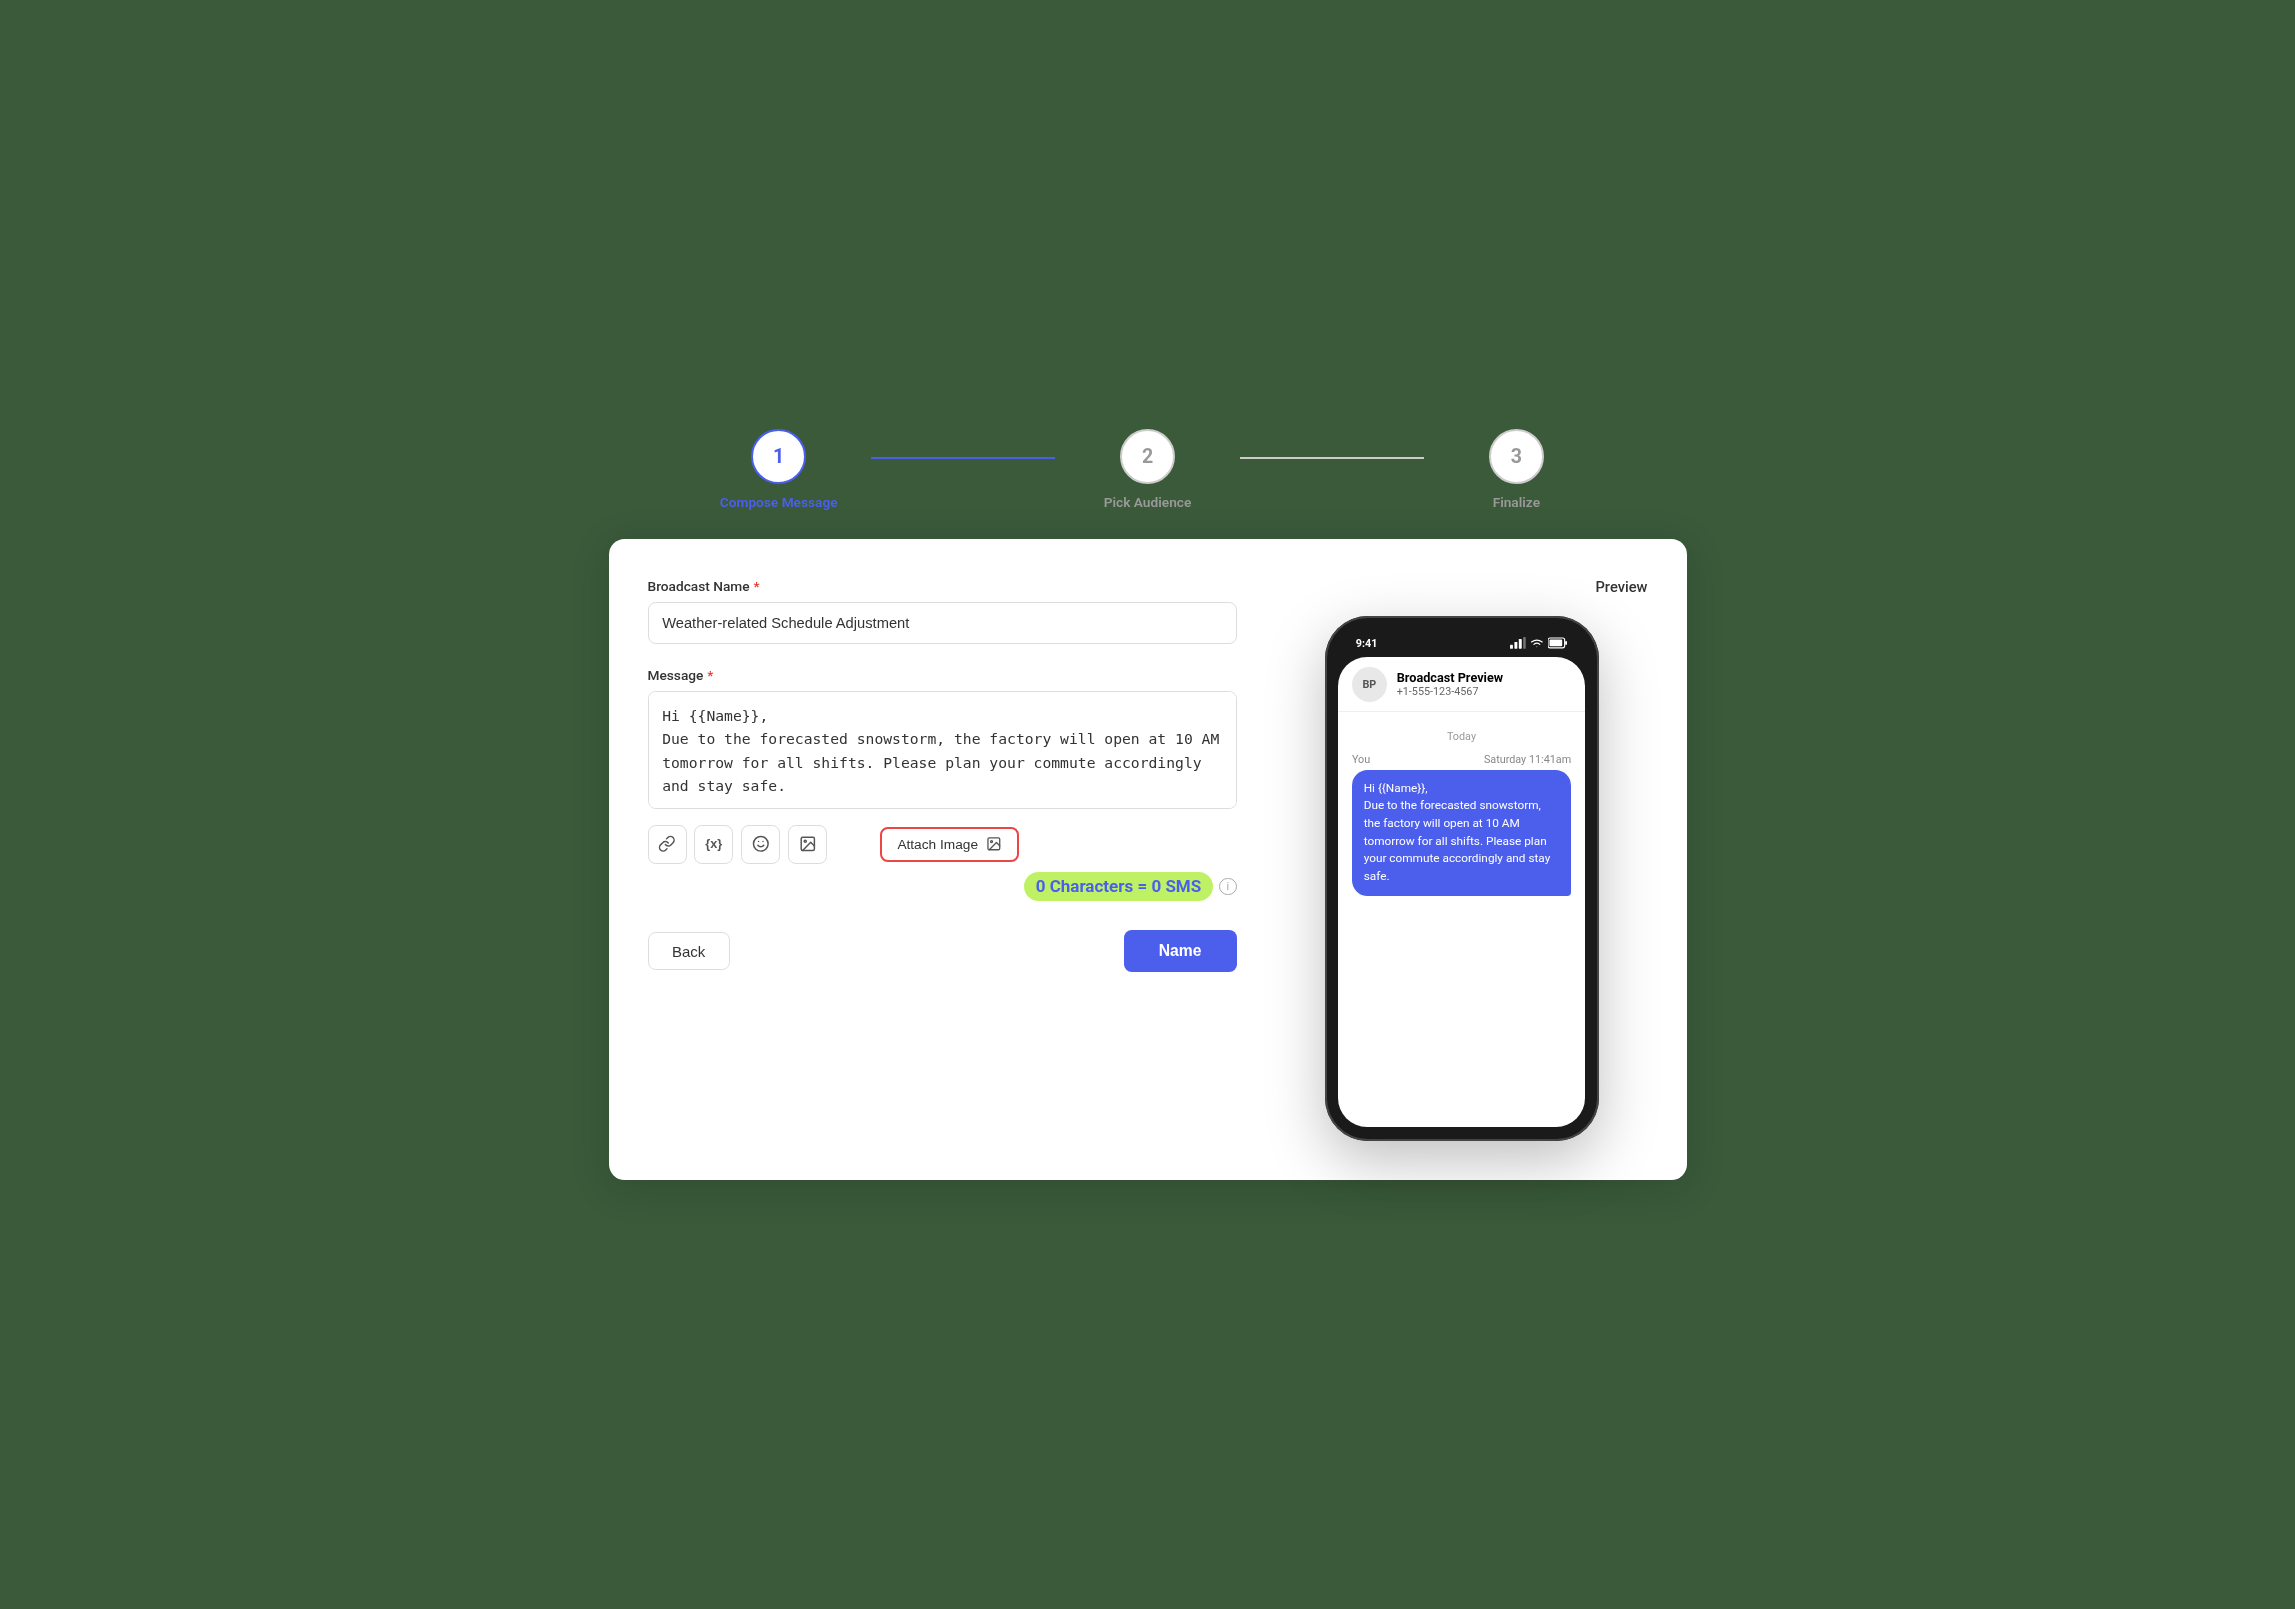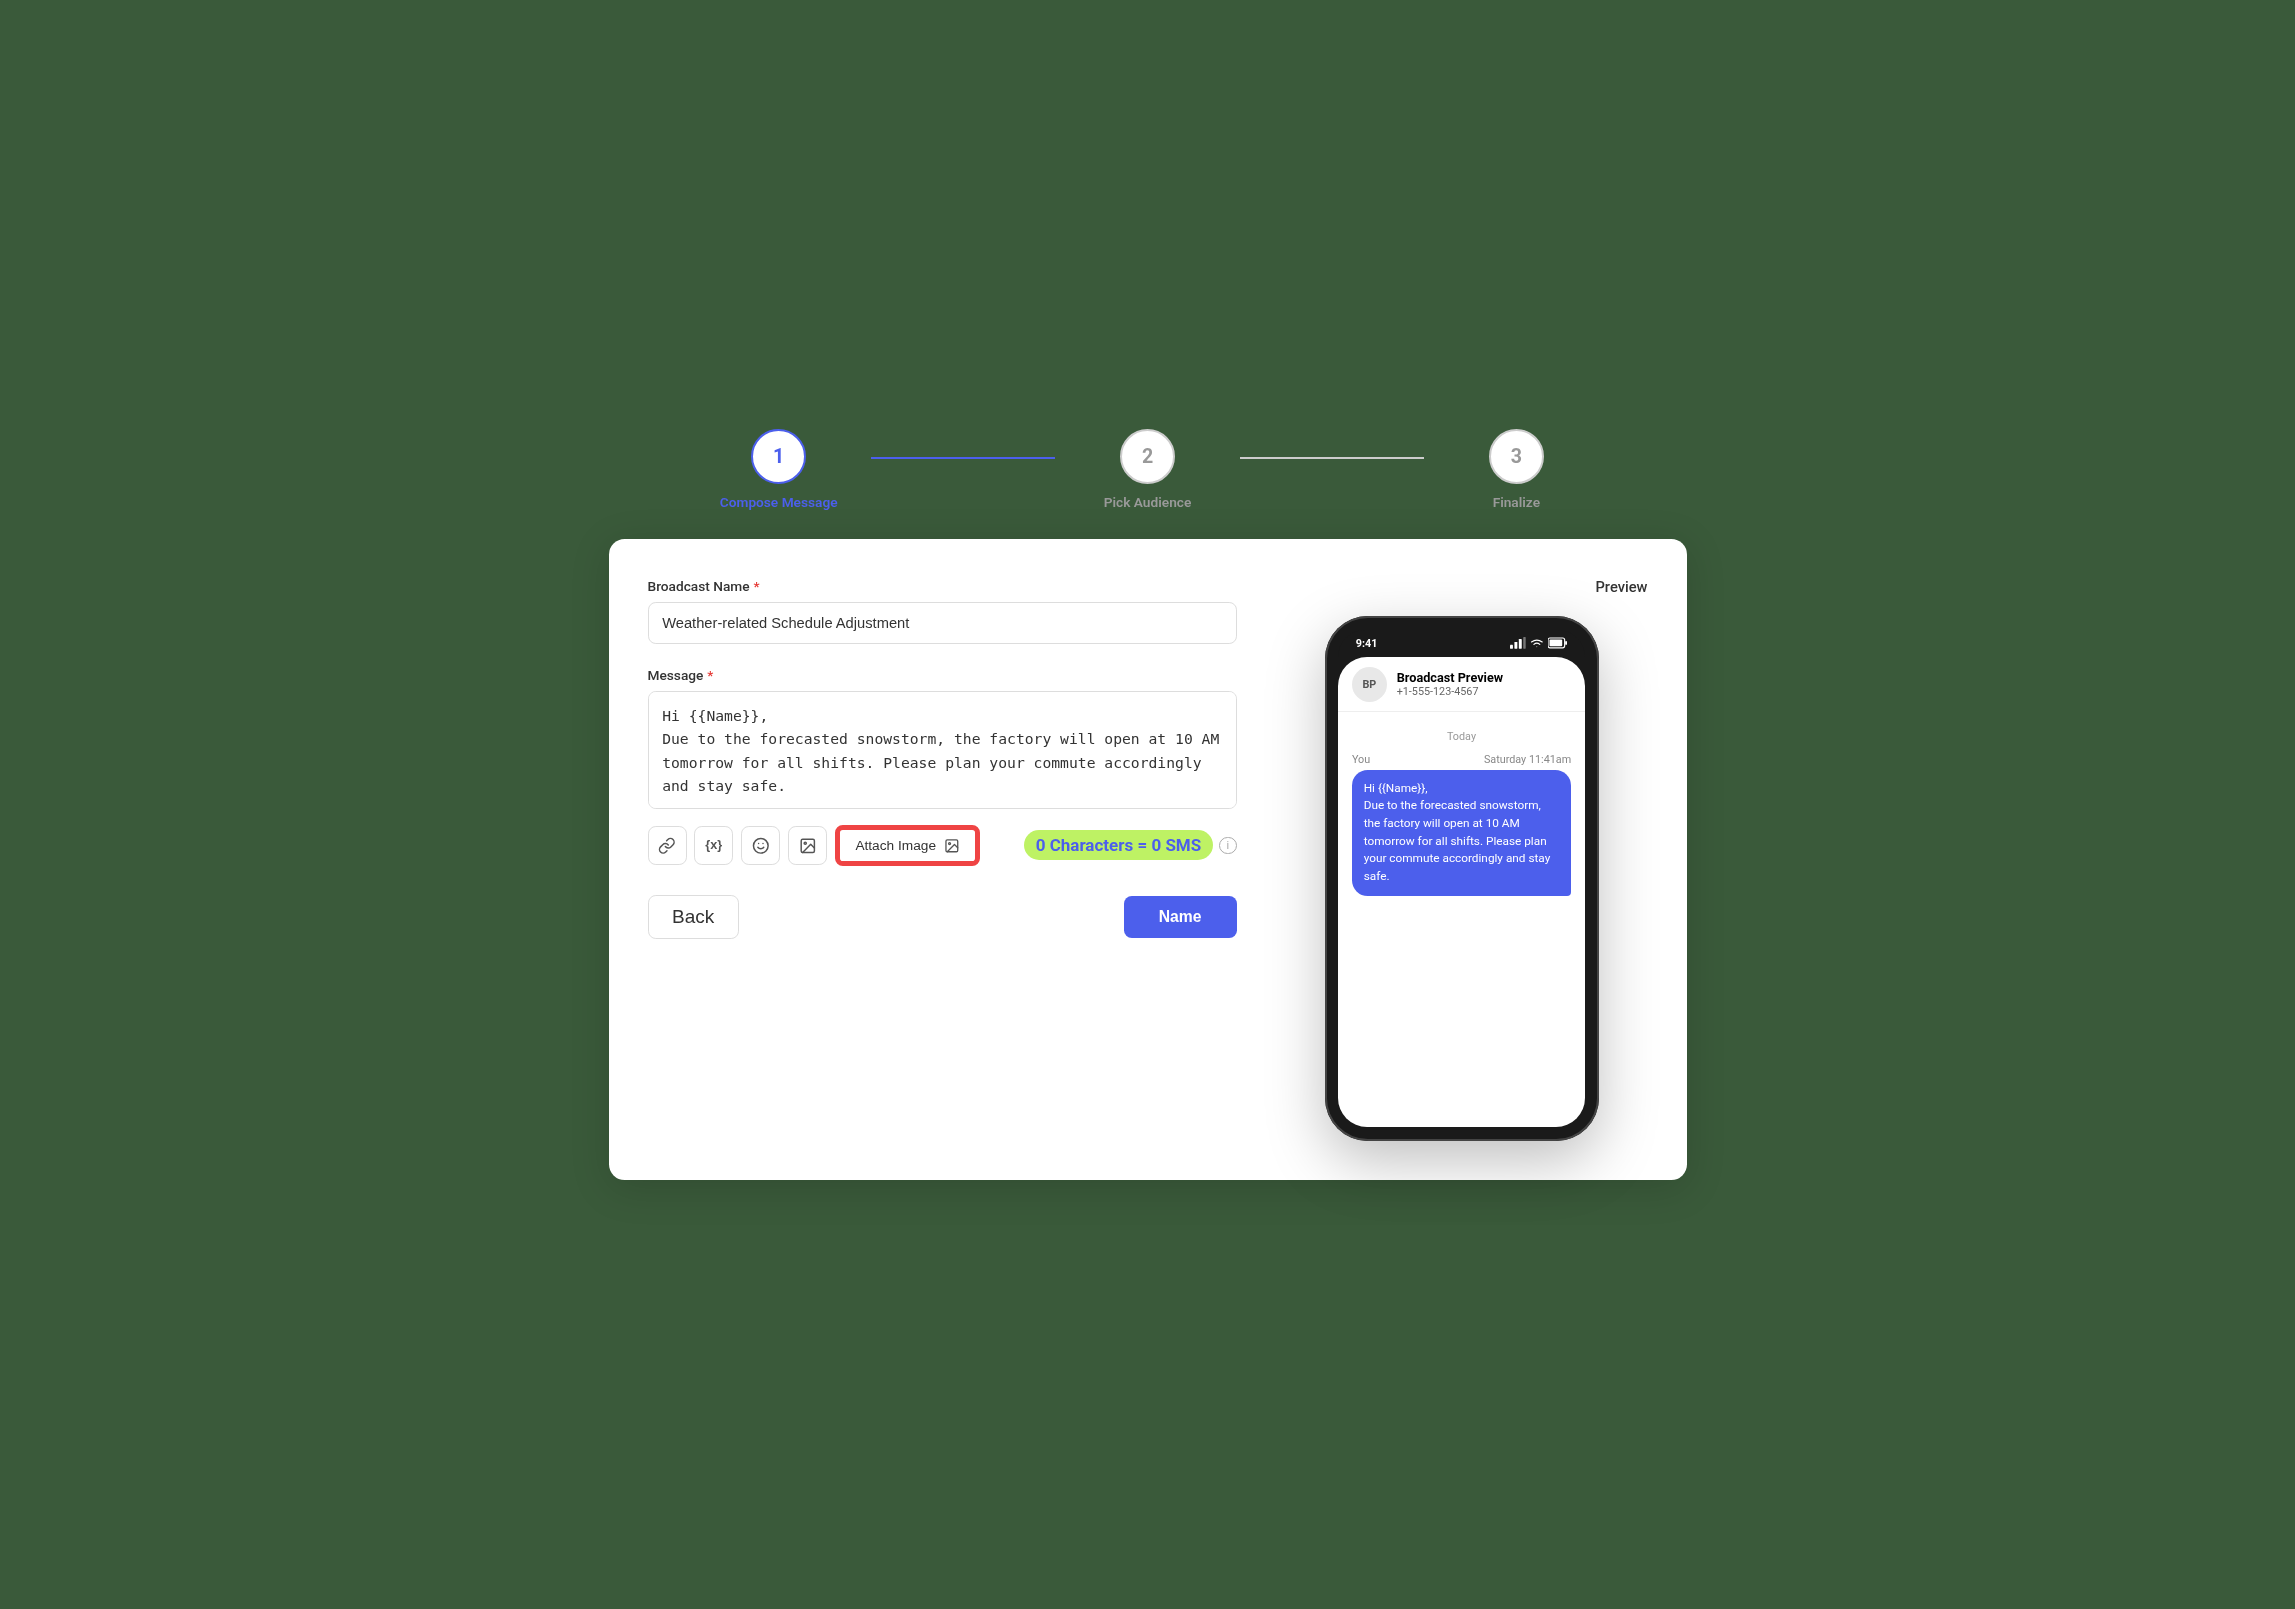--- a/index.html
+++ b/index.html
@@ -146,27 +146,28 @@
       cursor: pointer;
       font-size: 17.6px;
       color: #555;
     }
 
     .attach-btn {
       display: flex;
       align-items: center;
       gap: 7.8px;
       padding: 7.8px 15.7px;
-      border: 5px solid #ef4444;
+      border: 2px solid #ef4444;
       border-radius: 7.8px;
       background: white;
       cursor: pointer;
       font-size: 13.7px;
       font-weight: 500;
       color: #333;
+      margin-left: 45px;
     }
 
     .char-count-badge {
       margin-left: auto;
       display: flex;
       align-items: center;
       gap: 5.9px;
     }
 
     .char-count-pill {
@@ -196,21 +197,21 @@
       justify-content: space-between;
       align-items: center;
       margin-top: 29px;
     }
 
     .back-btn {
       padding: 9.8px 23.5px;
       border: 1px solid #ddd;
       border-radius: 7.8px;
       background: white;
-      font-size: 19px;
+      font-size: 15px;
       font-weight: 500;
       color: #333;
       cursor: pointer;
     }
 
     .next-btn {
       padding: 11.8px 35px;
       border: none;
       border-radius: 7.8px;
       background: #4c5fec;

